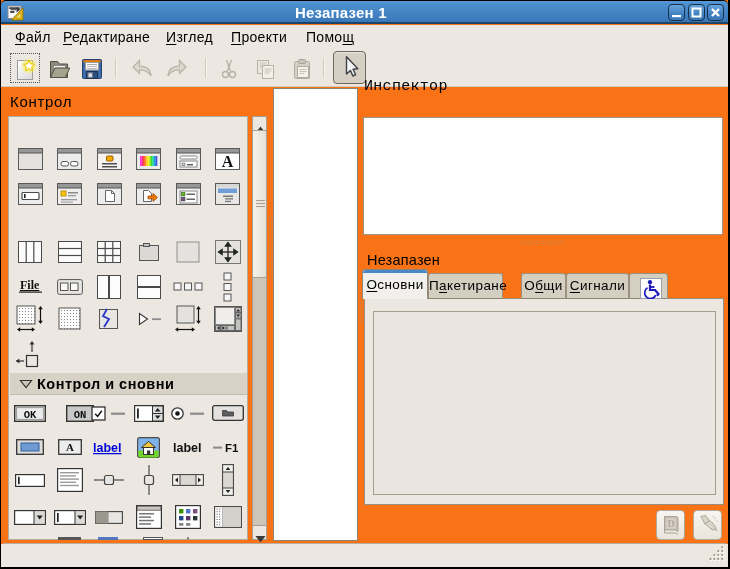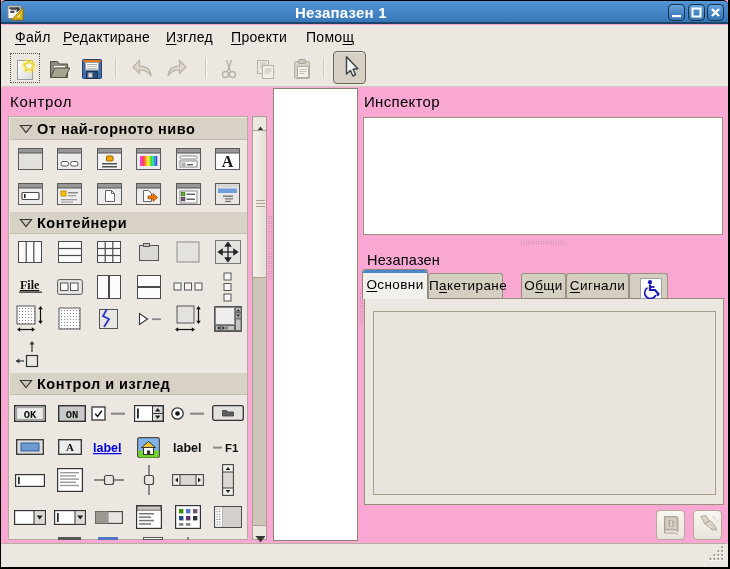--- a/index.html
+++ b/index.html
@@ -1,17 +1,17 @@
 <!DOCTYPE html>
 <html><head><meta charset="utf-8"><style>
 * { margin:0; padding:0; box-sizing:border-box; }
 html,body { width:730px; height:569px; overflow:hidden; }
 body { font-family:"Liberation Sans", sans-serif; background:#000; }
 #win { position:absolute; left:0; top:0; width:730px; height:569px; background:#000; }
-#inner { position:absolute; left:1px; top:0; width:727px; height:567px; background:#f9a8d4; }
+#inner { position:absolute; left:1px; top:0; width:727px; height:567px; background:#f97316; }
 .abs { position:absolute; }
 
 #titlebar { position:absolute; left:0; top:0; width:727px; height:24px;
   background:linear-gradient(#5a9bd8 0%, #4d90d0 12%, #4484c5 55%, #3c7cbd 88%, #3875b5 100%);
   border-top:1px solid #000; border-bottom:2px solid #1e4368; border-radius:5px 5px 0 0; }
 #title { position:absolute; left:294px; top:2.5px; width:110px; color:#fff; font-size:15px; font-weight:bold; letter-spacing:.2px; }
 .wbtn { position:absolute; top:3px; width:17px; height:17px; border:1px solid #16324e; border-radius:4px;
   background:linear-gradient(#6aa5dc, #4182c2 60%, #3a77b5); }
 .wbtn svg { position:absolute; left:0; top:0; }
 
@@ -37,21 +37,21 @@
 #psup { position:absolute; left:251px; top:116px; width:15px; height:15px; background:#ece7e0; border:1px solid #a99f8f; border-radius:2px 2px 0 0; }
 #psthumb { position:absolute; left:251px; top:130px; width:15px; height:148px; background:linear-gradient(90deg,#f4f1eb,#e6e1d7); border:1px solid #a99f8f; border-radius:2px; }
 #psdown { position:absolute; left:251px; top:525px; width:15px; height:15px; background:#ece7e0; border:1px solid #a99f8f; border-radius:0 0 2px 2px; }
 .arr { position:absolute; left:2px; top:3px; }
 
 #canvas { position:absolute; left:272px; top:88px; width:85px; height:453px; background:#fff; border:1px solid #8d8473; }
 
 .vgrip { position:absolute; width:5px; background-image:radial-gradient(#988e7e 0.7px, transparent 0.8px); background-size:2.5px 2.5px; }
 .hgrip { position:absolute; height:6px; background-image:radial-gradient(#988e7e 0.7px, transparent 0.8px); background-size:2.5px 2.5px; }
 
-#insp-label { position:absolute; left:363px; top:93px; font-size:15px; letter-spacing:.3px; }
+#insp-label { position:absolute; left:363px; top:78px; font-size:15px; letter-spacing:.3px;font-family:Liberation Mono, monospace; }
 #inspector { position:absolute; left:362px; top:117px; width:360px; height:118px; background:#fff; border:1px solid #9d9484; }
 #props-label { position:absolute; left:366px; top:252px; font-size:14.5px; letter-spacing:.2px; }
 .tab { position:absolute; font-size:13.5px; letter-spacing:.4px; text-align:center; }
 .tab u { text-underline-offset:2px; }
 #tab1 { left:361px; top:269px; width:66px; height:30px; background:#f2f0ec; border:1px solid #8f8675; border-bottom:none; border-radius:3px 3px 0 0; }
 #tab1::before { content:""; position:absolute; left:0px; top:0px; right:0px; height:3px; background:#4b86c6; border-radius:3px 3px 0 0; }
 .itab { background:#d5cfc2; border:1px solid #9a9181; border-bottom:1px solid #8f8675; border-radius:3px 3px 0 0; top:273px; height:26px; }
 .tab span { position:absolute; left:0; right:0; top:7px; }
 .itab span { top:4px; }
 #npage { position:absolute; left:363px; top:298px; width:360px; height:207px; border:1px solid #978e7d; background:#ece8e1; }
@@ -173,37 +173,25 @@
           <rect x="9.5" y="14" width="7" height="1" fill="#c8c2b6"></rect>
           <rect x="9.5" y="16" width="5" height="1" fill="#c8c2b6"></rect>
         </svg></div>
 <div id="ptrbtn"></div>
 <div class="ti" style="left:335px;top:54px"><svg width="26" height="26" viewBox="0 0 26 26">
           <path d="M10.5 2.8 L10.5 20 L14.4 16.4 L16.9 22 L19.6 20.7 L17.1 15.2 L21.8 14.8 Z" fill="#f4f4f4" stroke="#3c4247" stroke-width="1.4" stroke-linejoin="round"></path>
         </svg></div>
 
 <div id="pal-label">Контрол</div>
 <div id="palette">
-  <div class="phdr" style="top:1px">
-          <svg width="14" height="10">
-            <path d="M1.5 1.5 h11 l-5.5 7 z" fill="#cec8bc" stroke="#333" stroke-width="1.2"></path>
-          </svg>
-          <span>От най-горното ниво</span>
-        </div>
-  <div class="phdr" style="top:95px">
-          <svg width="14" height="10">
-            <path d="M1.5 1.5 h11 l-5.5 7 z" fill="#cec8bc" stroke="#333" stroke-width="1.2"></path>
-          </svg>
-          <span>Контейнери</span>
-        </div>
   <div class="phdr" style="top:256px">
           <svg width="14" height="10">
             <path d="M1.5 1.5 h11 l-5.5 7 z" fill="#cec8bc" stroke="#333" stroke-width="1.2"></path>
           </svg>
-          <span>Контрол и изглед</span>
+          <span>Контрол и сновни</span>
         </div>
 </div>
 <div id="palcells" style="position:absolute;left:0;top:0;width:246px;height:540px;overflow:hidden">
 <div class="cell" style="left:7.0px;top:142.0px;width:44px;height:34px">
           <svg width="25" height="22" viewBox="0 0 25 22">
             <rect x="0.5" y="0.5" width="24" height="21" fill="#e3e1de" stroke="#5a5a5a"></rect>
             <rect x="1" y="1" width="23" height="4" fill="#979797"></rect>
             <rect x="1" y="4.2" width="23" height="1.4" fill="#6e6e6e"></rect>
           </svg>
         </div>
@@ -486,21 +474,21 @@
             <path d="M1 21 l3.4 -2.5 v5 z" fill="#333"></path>
           </svg>
         </div>
 <div class="cell" style="left:7.0px;top:396.0px;width:44px;height:34px">
           <svg width="32" height="17" viewBox="0 0 32 17">
             <rect x="0.7" y="0.7" width="30.6" height="15.6" fill="#ececec" stroke="#333" stroke-width="1.4"></rect>
             <rect x="2.6" y="2.6" width="26.8" height="11.8" fill="none" stroke="#999" stroke-width="1"></rect>
             <text x="16" y="12.5" font-family="Liberation Mono" font-size="10.5" font-weight="bold" fill="#111" text-anchor="middle">OK</text>
           </svg>
         </div>
-<div class="cell" style="left:49px;top:396.0px;width:44px;height:34px">
+<div class="cell" style="left:57px;top:396.0px;width:44px;height:34px">
           <svg width="28" height="17" viewBox="0 0 28 17">
             <rect x="0.7" y="0.7" width="26.6" height="15.6" fill="#c9c9c9" stroke="#333" stroke-width="1.4"></rect>
             <text x="14" y="12.5" font-family="Liberation Mono" font-size="10.5" font-weight="bold" fill="#111" text-anchor="middle">ON</text>
           </svg>
         </div>
 <div class="cell" style="left:86.0px;top:396.0px;width:44px;height:34px">
           <svg width="36" height="15" viewBox="0 0 36 15">
             <rect x="1" y="1" width="13" height="13" fill="#fff" stroke="#333" stroke-width="1.3"></rect>
             <path d="M4.2 7.8 l2.4 2.6 l4.2 -5.6" fill="none" stroke="#111" stroke-width="1.5"></path>
             <rect x="20" y="6.6" width="14" height="2.2" fill="#8a8a8a"></rect>

